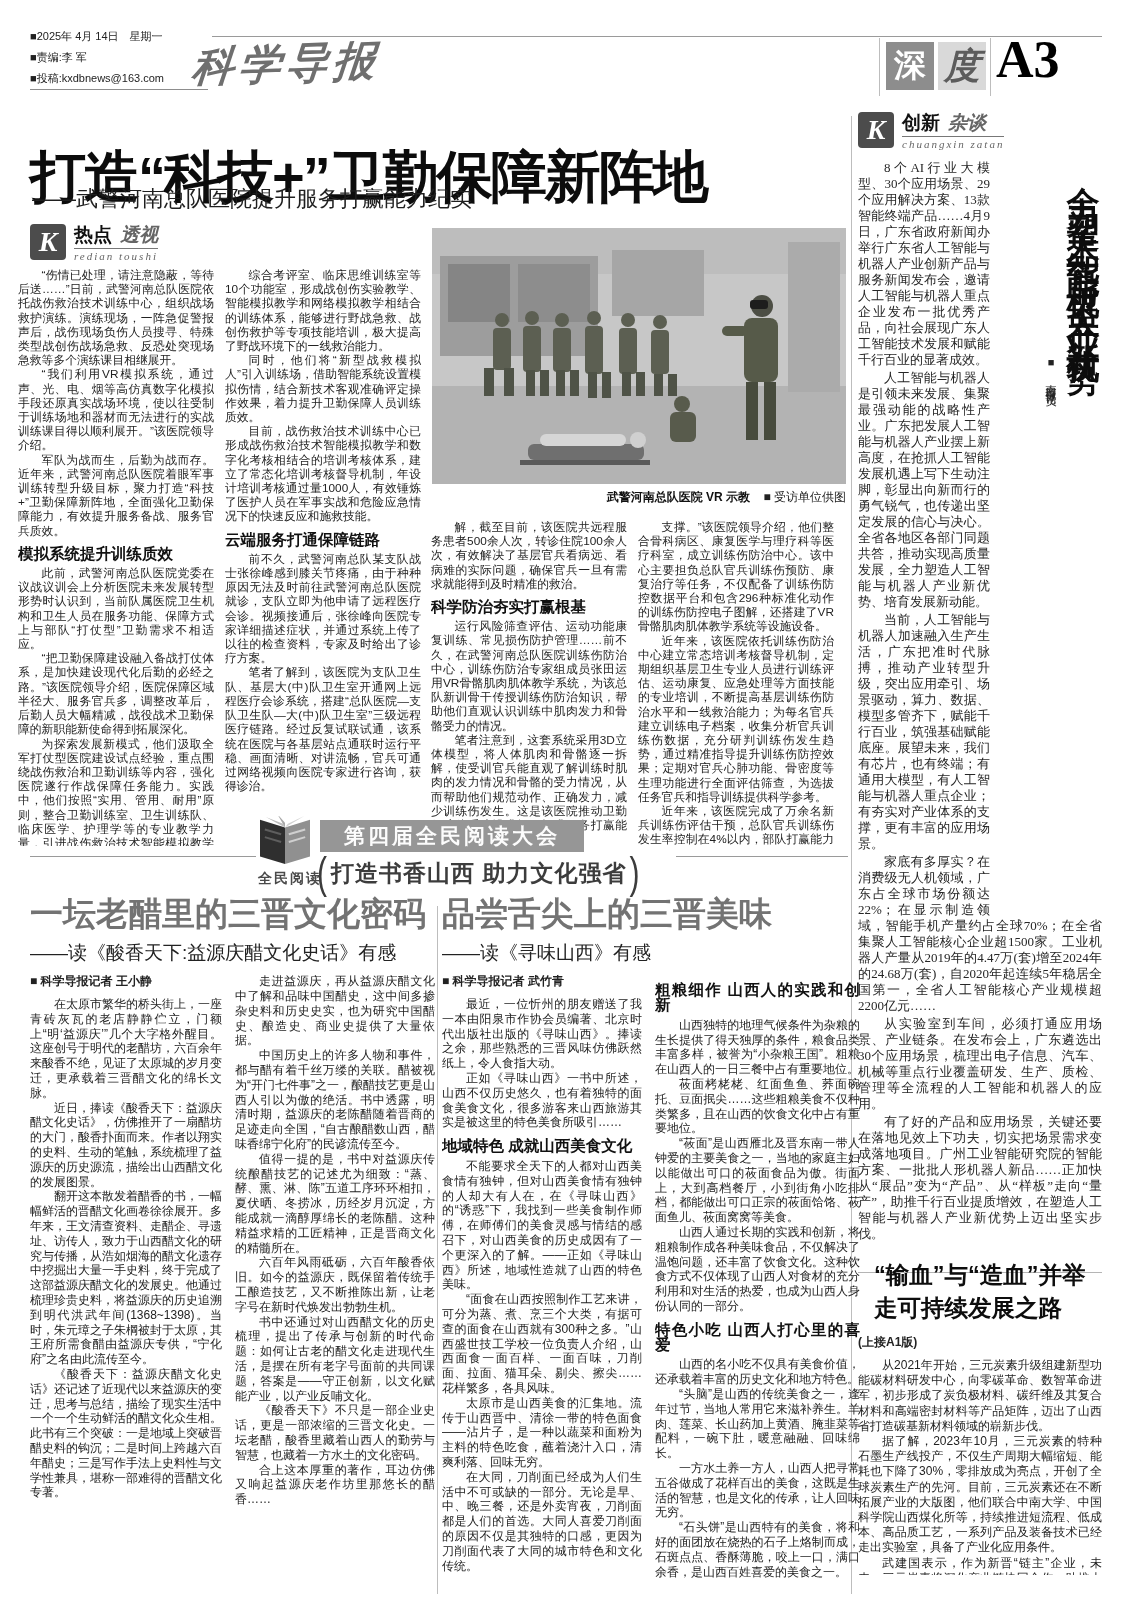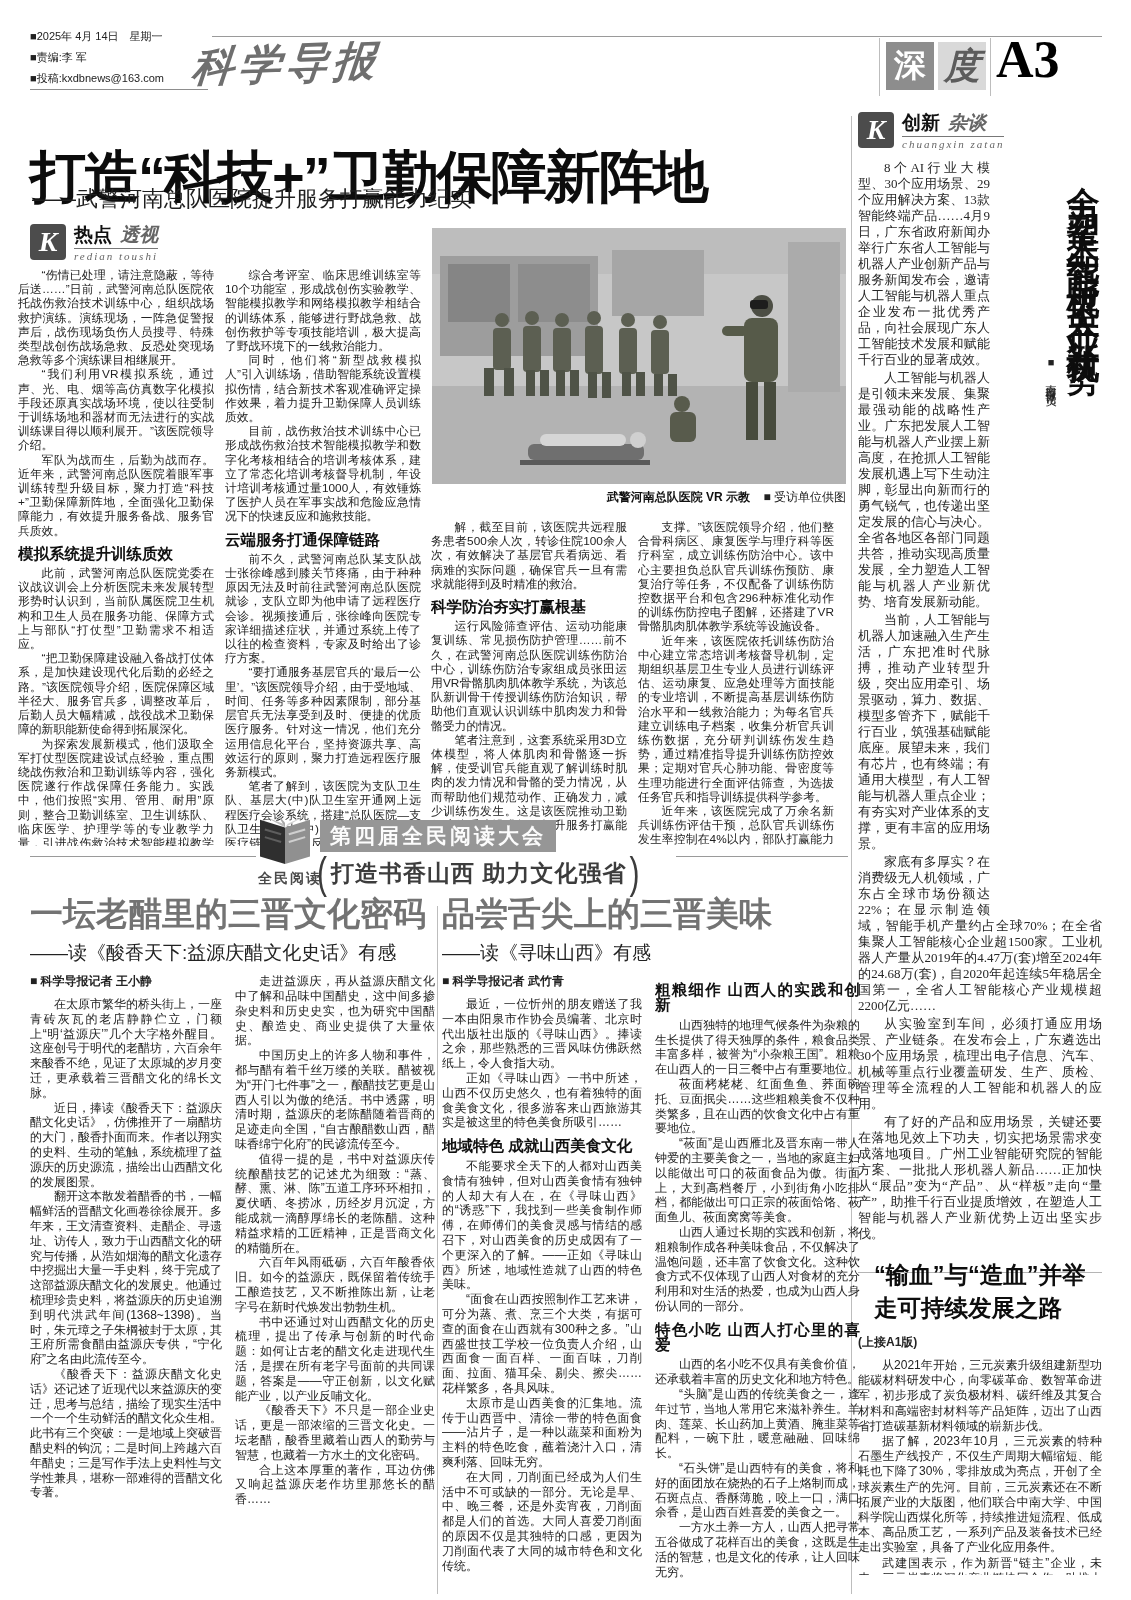--- a/index.html
+++ b/index.html
@@ -57,21 +57,21 @@
   .v-byline{writing-mode:vertical-rl;font-size:11px;color:#222;margin-top:196px;margin-right:6px;letter-spacing:2px;}
   .sb-text{font-family:"Liberation Serif","DejaVu Serif",serif;font-size:13px;line-height:16px;
     text-align:justify;color:#262626;}
   .sb-text .para{margin:0 0 2px;}
   .sidebar .kbadge{margin-bottom:10px;}
 
   
   .banner{left:256px;top:814px;width:420px;height:84px;}
   .banner .bktext{position:absolute;left:2px;top:56px;font-size:14px;font-weight:800;color:#4a4a4a;letter-spacing:2px;text-align:right;}
   .banner .boxtitle{position:absolute;left:64px;top:6px;background:#969696;color:#fcfcfc;font-weight:800;
-    font-size:21px;letter-spacing:3px;padding:2px 10px;}
+    font-size:21px;letter-spacing:3px;padding:2px 24px;}
   .banner .slogan{position:absolute;left:58px;top:42px;font-size:23px;font-weight:800;color:#3c3c3c;
     letter-spacing:1px;display:flex;align-items:center;}
   .banner .paren{font-weight:400;font-size:30px;transform:scaleY(1.5);color:#3c3c3c;margin:0 3px;}
 
   
   .art{overflow:hidden;}
   .art-headline{font-size:33px;font-weight:900;letter-spacing:0;color:#737373;line-height:1.1;}
   .art-sub{font-size:19px;font-weight:500;color:#222;margin-top:8px;}
   .art-cols .col2x{position:absolute;overflow:hidden;font-size:12px;line-height:14.8px;text-align:justify;color:#222;}
 
@@ -188,21 +188,20 @@
         <p class="para">此前，武警河南总队医院党委在议战议训会上分析医院未来发展转型形势时认识到，当前队属医院卫生机构和卫生人员在服务功能、保障方式上与部队“打仗型”卫勤需求不相适应。</p>
         <p class="para">“把卫勤保障建设融入备战打仗体系，是加快建设现代化后勤的必经之路。”该医院领导介绍，医院保障区域半径大、服务官兵多，调整改革后，后勤人员大幅精减，战役战术卫勤保障的新职能新使命得到拓展深化。</p>
         <p class="para">为探索发展新模式，他们汲取全军打仗型医院建设试点经验，重点围绕战伤救治和卫勤训练等内容，强化医院遂行作战保障任务能力。实践中，他们按照“实用、管用、耐用”原则，整合卫勤训练室、卫生训练队、临床医学、护理学等的专业教学力量，引进战伤救治技术智能模拟教学系统，着力打造“科技+”卫勤训练高地。</p>
       </div>
     <div class="col c2">
         <p class="para">综合考评室、临床思维训练室等10个功能室，形成战创伤实验教学、智能模拟教学和网络模拟教学相结合的训练体系，能够进行野战急救、战创伤救护等专项技能培训，极大提高了野战环境下的一线救治能力。</p>
         <p class="para">同时，他们将“新型战救模拟人”引入训练场，借助智能系统设置模拟伤情，结合新技术客观准确评定操作效果，着力提升卫勤保障人员训练质效。</p>
         <p class="para">目前，战伤救治技术训练中心已形成战伤救治技术智能模拟教学和数字化考核相结合的培训考核体系，建立了常态化培训考核督导机制，年设计培训考核通过量1000人，有效锤炼了医护人员在军事实战和危险应急情况下的快速反应和施救技能。</p>
         <h3 class="subhead">云端服务打通保障链路</h3>
         <p class="para">前不久，武警河南总队某支队战士张徐峰感到膝关节疼痛，由于种种原因无法及时前往武警河南总队医院就诊，支队立即为他申请了远程医疗会诊。视频接通后，张徐峰向医院专家详细描述症状，并通过系统上传了以往的检查资料，专家及时给出了诊疗方案。</p>
-        <p class="para">“要打通服务基层官兵的‘最后一公里’。”该医院领导介绍，由于受地域、时间、任务等多种因素限制，部分基层官兵无法享受到及时、便捷的优质医疗服务。针对这一情况，他们充分运用信息化平台，坚持资源共享、高效运行的原则，聚力打造远程医疗服务新模式。</p>
         <p class="para">笔者了解到，该医院为支队卫生队、基层大(中)队卫生室开通网上远程医疗会诊系统，搭建“总队医院—支队卫生队—大(中)队卫生室”三级远程医疗链路。经过反复试联试通，该系统在医院与各基层站点通联时运行平稳、画面清晰、对讲流畅，官兵可通过网络视频向医院专家进行咨询，获得诊治。</p>
       </div>
     <div class="col c3">
         <p class="para">解，截至目前，该医院共远程服务患者500余人次，转诊住院100余人次，有效解决了基层官兵看病远、看病难的实际问题，确保官兵一旦有需求就能得到及时精准的救治。</p>
         <h3 class="subhead">科学防治夯实打赢根基</h3>
         <p class="para">运行风险筛查评估、运动功能康复训练、常见损伤防护管理……前不久，在武警河南总队医院训练伤防治中心，训练伤防治专家组成员张田运用VR骨骼肌肉肌体教学系统，为该总队新训骨干传授训练伤防治知识，帮助他们直观认识训练中肌肉发力和骨骼受力的情况。</p>
         <p class="para">笔者注意到，这套系统采用3D立体模型，将人体肌肉和骨骼逐一拆解，使受训官兵能直观了解训练时肌肉的发力情况和骨骼的受力情况，从而帮助他们规范动作、正确发力，减少训练伤发生。这是该医院推动卫勤保障体系建设升级，提升服务打赢能力质效的生动实践。</p>
       </div>
     <div class="col c4">
         <p class="para">支撑。”该医院领导介绍，他们整合骨科病区、康复医学与理疗科等医疗科室，成立训练伤防治中心。该中心主要担负总队官兵训练伤预防、康复治疗等任务，不仅配备了训练伤防控数据平台和包含296种标准化动作的训练伤防控电子图解，还搭建了VR骨骼肌肉肌体教学系统等设施设备。</p>
@@ -301,22 +300,22 @@
         </div>
       <div class="col2x" style="left:213px;top:8px;width:205px;height:614px;">
           <h3 class="subhead">粗粮细作 山西人的实践和创新</h3>
           <p class="para">山西独特的地理气候条件为杂粮的生长提供了得天独厚的条件，粮食品类丰富多样，被誉为“小杂粮王国”。粗粮在山西人的一日三餐中占有重要地位。</p>
           <p class="para">莜面栲栳栳、红面鱼鱼、荞面碗托、豆面抿尖……这些粗粮美食不仅种类繁多，且在山西的饮食文化中占有重要地位。</p>
           <p class="para">“莜面”是山西雁北及晋东南一带人钟爱的主要美食之一，当地的家庭主妇以能做出可口的莜面食品为傲。街面上，大到高档餐厅，小到街角小吃排档，都能做出可口正宗的莜面饸饹、莜面鱼儿、莜面窝窝等美食。</p>
           <p class="para">山西人通过长期的实践和创新，将粗粮制作成各种美味食品，不仅解决了温饱问题，还丰富了饮食文化。这种饮食方式不仅体现了山西人对食材的充分利用和对生活的热爱，也成为山西人身份认同的一部分。</p>
           <h3 class="subhead">特色小吃 山西人打心里的喜爱</h3>
           <p class="para">山西的名小吃不仅具有美食价值，还承载着丰富的历史文化和地方特色。</p>
           <p class="para">“头脑”是山西的传统美食之一，逢年过节，当地人常用它来滋补养生。羊肉、莲菜、长山药加上黄酒、腌韭菜等配料，一碗下肚，暖意融融、回味绵长。</p>
+          <p class="para">一方水土养一方人，山西人把寻常五谷做成了花样百出的美食，这既是生活的智慧，也是文化的传承，让人回味无穷。</p>
           <p class="para">“石头饼”是山西特有的美食，将和好的面团放在烧热的石子上烙制而成，石斑点点、香酥薄脆，咬上一口，满口余香，是山西百姓喜爱的美食之一。</p>
-          <p class="para">一方水土养一方人，山西人把寻常五谷做成了花样百出的美食，这既是生活的智慧，也是文化的传承，让人回味无穷。</p>
         </div>
     </div>
   </div>
 
   <div class="hline" style="left:858px;top:1272px;width:244px;background:#b5b5b5;"></div>
   <div class="abs br-art">
     <div class="br-headline">
       <div>“输血”与“造血”并举</div>
       <div>走可持续发展之路</div>
     </div>

